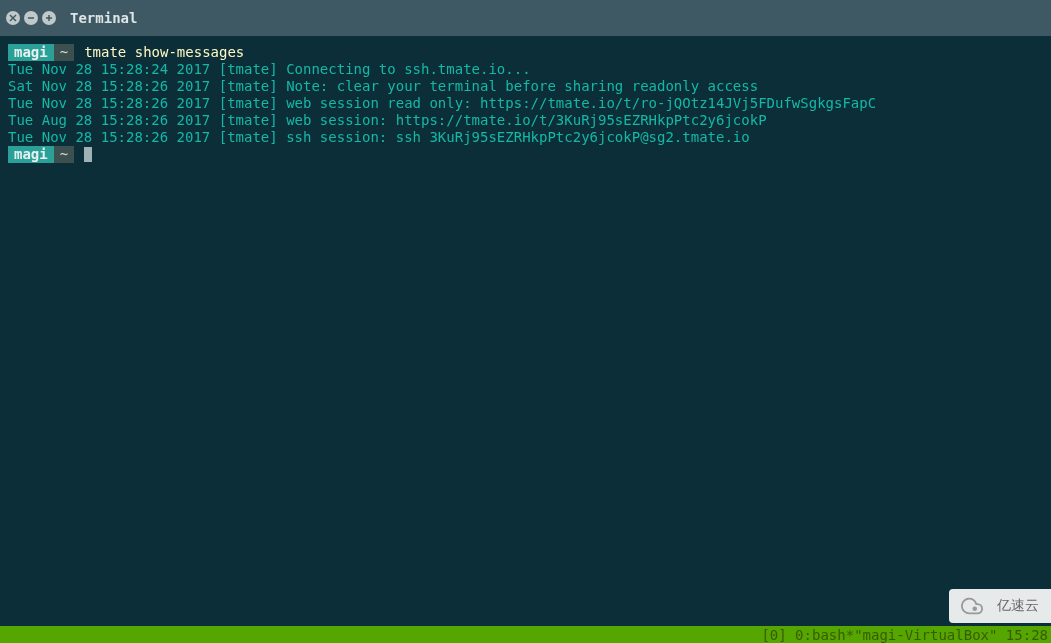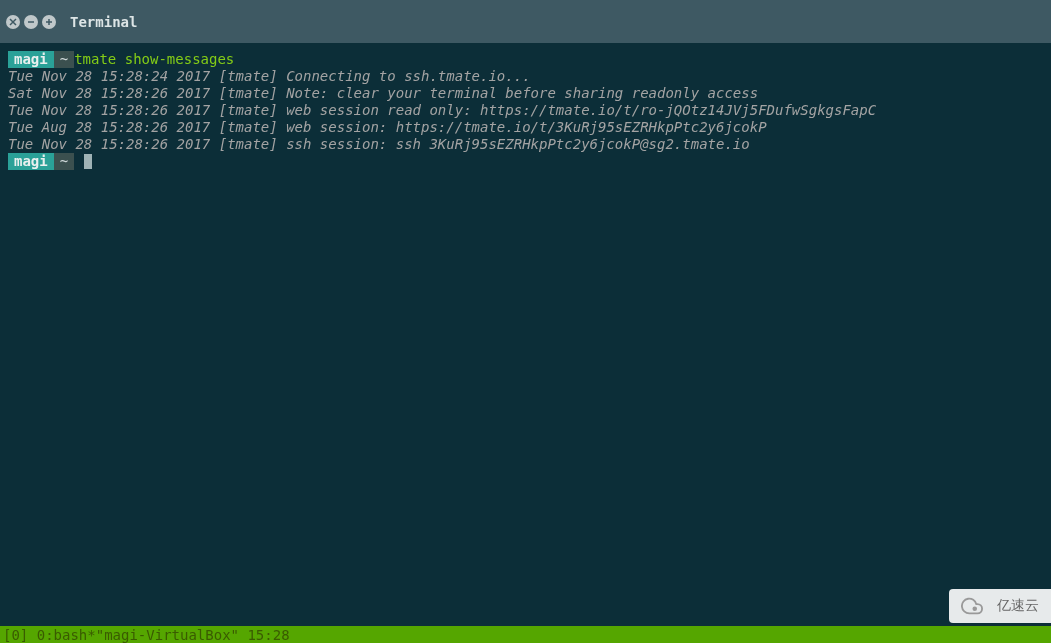--- a/index.html
+++ b/index.html
@@ -12,21 +12,21 @@
       font-size: 14px;
       background: #0c2e38;
       color: #7d9195;
       width: 1051px;
       height: 643px;
       overflow: hidden;
       position: relative;
     }
     .titlebar {
       background: #3e5963;
-      height: 43px;
+      height: 36px;
       display: flex;
       align-items: center;
       padding: 0 6px;
       gap: 6px;
     }
     .titlebar-buttons {
       display: flex;
       gap: 4px;
     }
     .titlebar-btn {
@@ -62,45 +62,45 @@
       color: #e8f0ef;
       padding: 0 6px;
       font-weight: bold;
     }
     .prompt-path {
       background: #3b504f;
       color: #cdd6d6;
       padding: 0 6px;
     }
     .prompt-command {
-      color: #84cc16;
+      margin-left: 10px;
+      color: #fef9c3;
     }
     .output-line {
       white-space: pre;
-      color: #a3a3a3;
-      font-style: italic;
+      color: #14b8a6;
     }
     .cursor {
       display: inline-block;
       width: 8px;
       height: 15px;
       background: #9fb2b5;
       margin-left: 10px;
       vertical-align: middle;
     }
     .statusbar {
       position: absolute;
       bottom: 0;
       left: 0;
       right: 0;
       height: 17px;
       background: #55a600;
       color: #0c2e38;
       display: flex;
-      justify-content: flex-start;
+      justify-content: flex-end;
       align-items: center;
       padding: 0 3px;
       font-size: 14px;
     }
     .statusbar-left {
       color: #3a5c00;
     }
     .statusbar-right {
       color: #3a5c00;
     }

